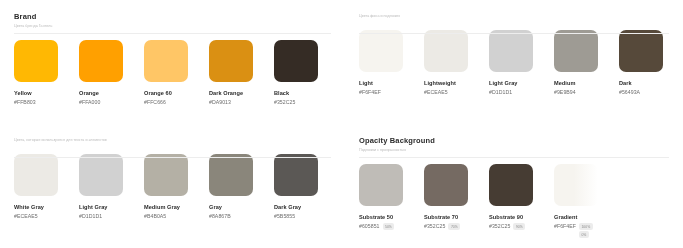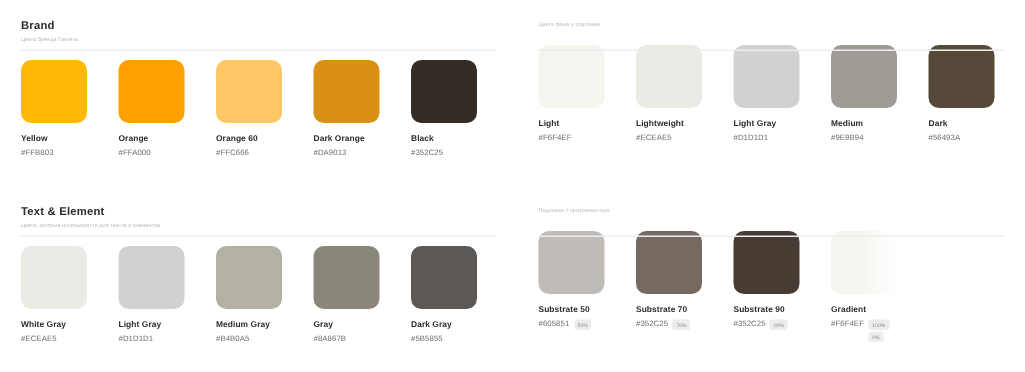--- a/index.html
+++ b/index.html
@@ -199,21 +199,20 @@
         <div class="swatch-chip" style="background:#56493A"></div>
         <div class="swatch-name">Dark</div>
         <div class="swatch-hexline">
           <span class="swatch-hex">#56493A</span>
         </div>
       </div>
     </div>
   </div>
 
   <div class="panel">
-    <div class="panel-title">Text &amp; Element</div>
     <div class="panel-subtitle">Цвета, которые используются для текста и элементов</div>
     <div class="panel-rule"></div>
     <div class="swatch-row">
       <div class="swatch-cell">
         <div class="swatch-chip" style="background:#ECEAE5"></div>
         <div class="swatch-name">White Gray</div>
         <div class="swatch-hexline">
           <span class="swatch-hex">#ECEAE5</span>
         </div>
       </div>
@@ -242,20 +241,21 @@
         <div class="swatch-chip" style="background:#5B5855"></div>
         <div class="swatch-name">Dark Gray</div>
         <div class="swatch-hexline">
           <span class="swatch-hex">#5B5855</span>
         </div>
       </div>
     </div>
   </div>
 
   <div class="panel">
+    <div class="panel-title">Opacity Background</div>
     <div class="panel-subtitle">Подложки с прозрачностью</div>
     <div class="panel-rule"></div>
     <div class="swatch-row">
       <div class="swatch-cell">
         <div class="swatch-chip" style="background:#BFBCB7"></div>
         <div class="swatch-name">Substrate 50</div>
         <div class="swatch-hexline">
           <span class="swatch-hex">#605851</span>
           <span class="opacity-badge">50%</span>
         </div>

